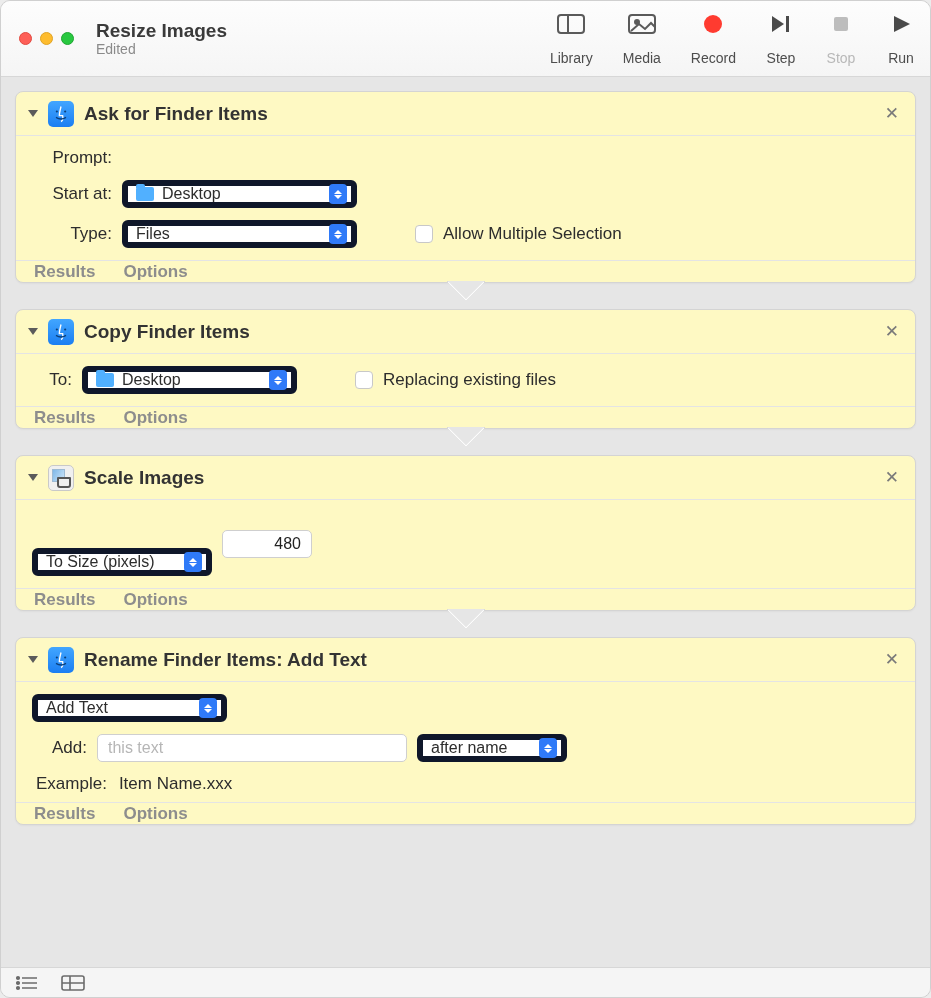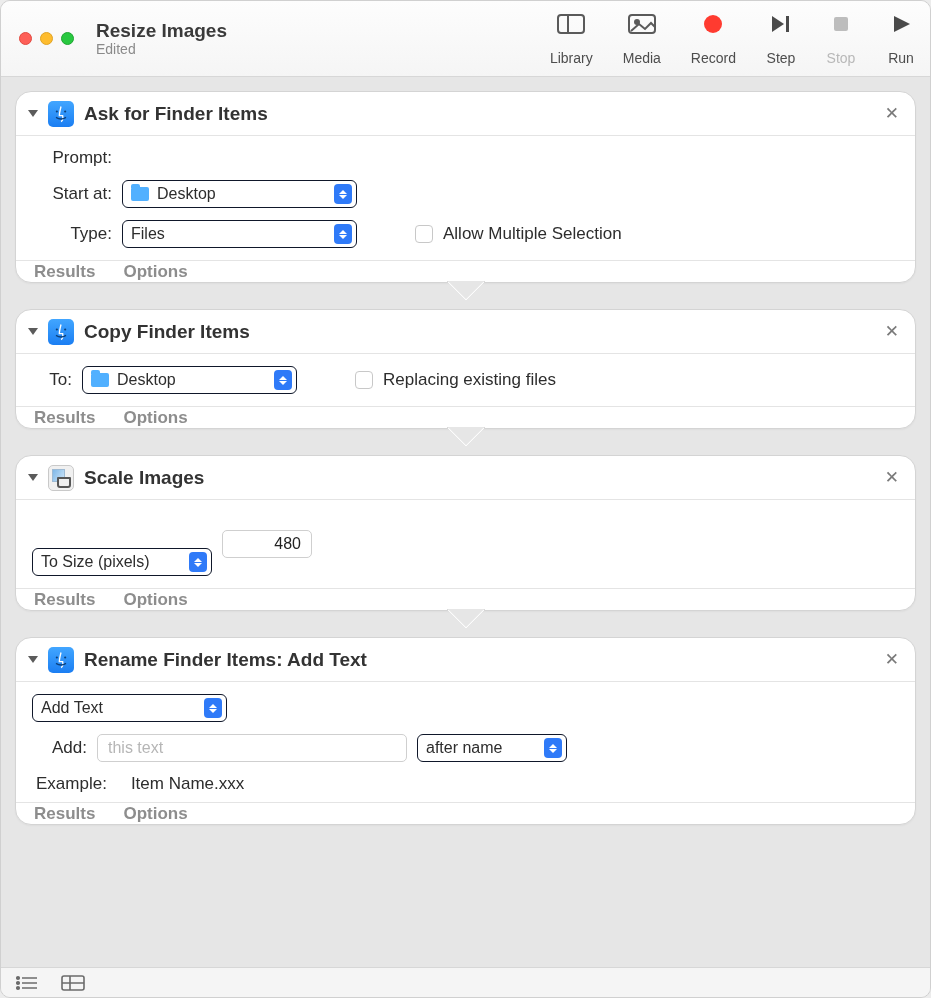--- a/index.html
+++ b/index.html
@@ -65,23 +65,23 @@
     flex: 1;
     background:#e6e6e6;
     padding: 14px 14px 6px 14px;
     overflow: auto;
     display:flex;
     flex-direction:column;
     gap: 0;
   }
 
   .action-card {
-    background:#ffffff;
+    background:#fef9c3;
     border:1px solid #d4d4d4;
-    border-radius:16px;
+    border-radius:8px;
     box-shadow: 0 1px 2px rgba(0,0,0,0.04);
     margin-bottom: 26px;
     position: relative;
   }
   .action-card:last-child { margin-bottom: 8px; }
 
   
   .connector {
     position:absolute;
     left:50%;
@@ -190,21 +190,21 @@
   }
   .text-input::placeholder { color:#b6b6b6; }
   .text-input.wide { width:350px; }
   .text-input.num  { width:90px; text-align:right; }
   .text-input.mid  { width:310px; }
 
   .popup {
     display:flex;
     align-items:center;
     height:28px;
-    border:1px solid #0f172a;
+    border:6px solid #0f172a;
     border-radius:6px;
     background:#fff;
     padding:0 4px 0 8px;
     gap:8px;
     position:relative;
     font-size:16px;
   }
   .popup .folder-ico {
     width:18px; height:14px;
     background:#51b0ff;
@@ -263,21 +263,21 @@
     align-items:center;
     gap:28px;
     padding:0 18px;
     font-size:17px;
     font-weight:600;
     color:#8d8d8d;
   }
 
   .example-row {
     display:flex;
-    gap:24px;
+    gap:12px;
     margin-top:4px;
     padding-left:4px;
   }
   .example-row .ex-label { color:#2d2d2d; }
   .example-row .ex-value { color:#2d2d2d; }
 
   
   .bottombar {
     height:30px;
     background:#f5f5f5;

